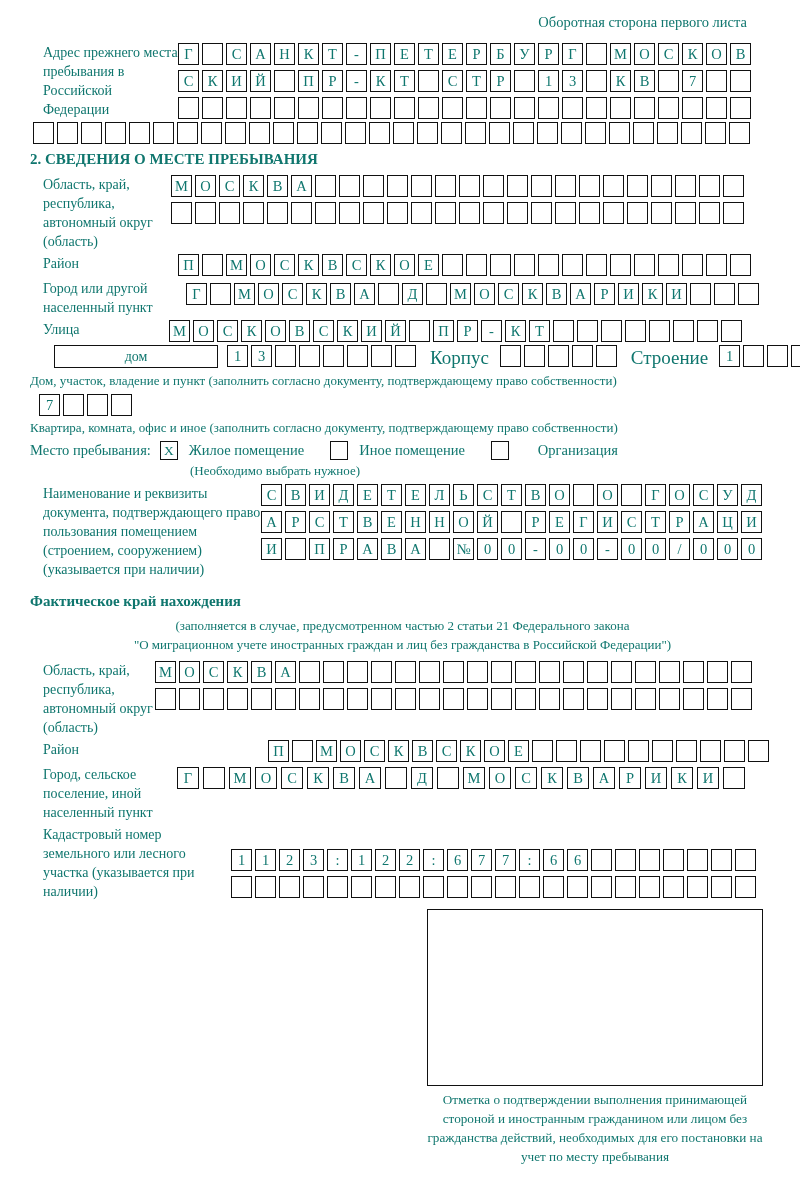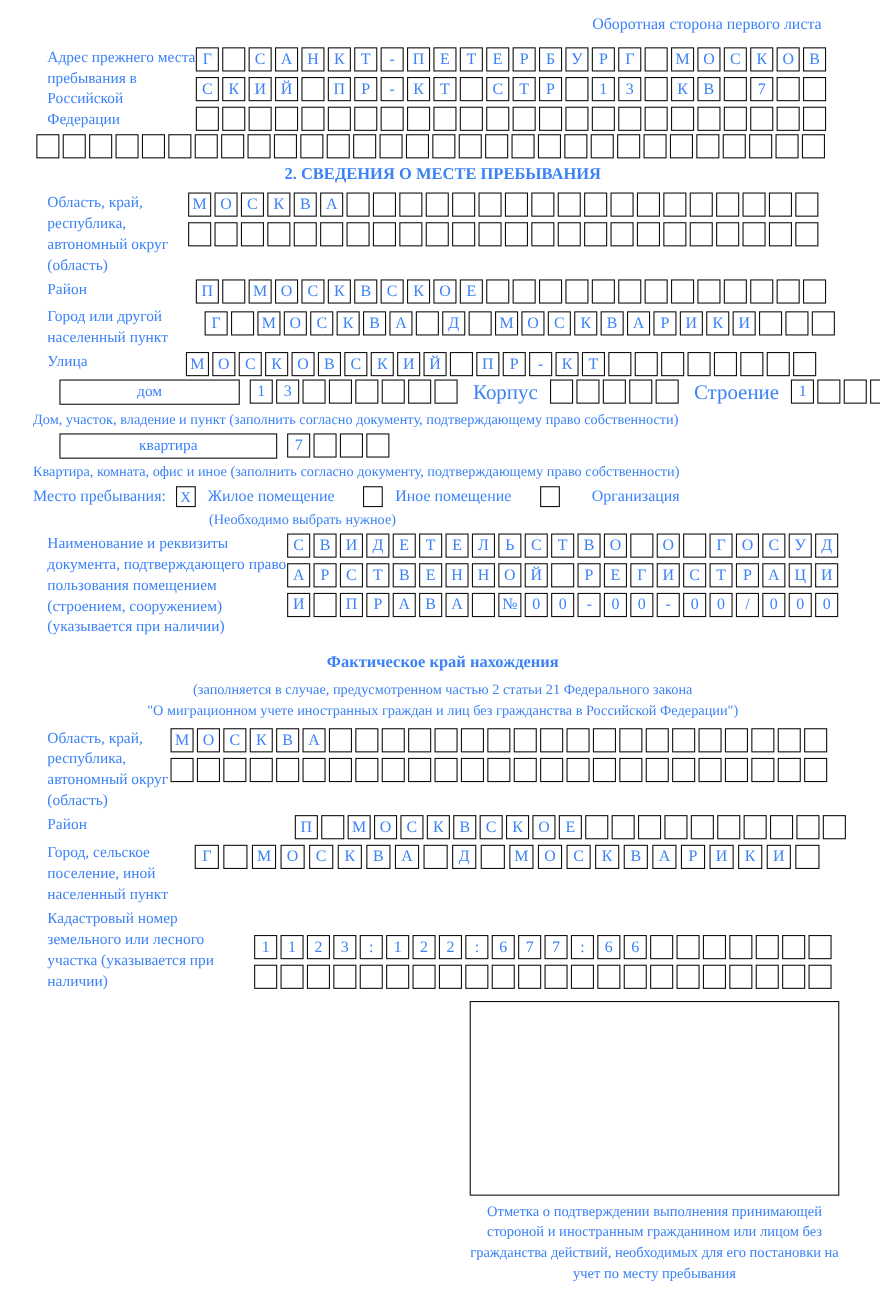--- a/index.html
+++ b/index.html
@@ -1,19 +1,19 @@
 <!DOCTYPE html>
 <html><head>
 <meta charset="utf-8">
 <style>
   html,body { margin:0; padding:0; background:#fff; }
   .page {
     position:relative; width:800px; height:1180px; box-sizing:border-box;
     padding:14px 25px 0 30px; background:#fff; overflow:hidden;
-    font-family:"Liberation Serif","DejaVu Serif",serif; color:#3b82f6;
+    font-family:"Liberation Serif","DejaVu Serif",serif; color:#0f766e;
   }
   .header-note { text-align:right; font-size:14.5px; padding-right:28px; }
 
   .field { display:flex; align-items:flex-start; margin-bottom:3px; }
   .flabel { font-size:14px; line-height:19px; flex-shrink:0;margin-left:13px; }
   .w135{width:135px} .w128{width:128px} .w140{width:143px} .w126{width:126px}
   .w218{width:218px} .w112{width:112px} .w225{width:225px} .w134{width:134px} .w188{width:188px}
 
   .rows { display:flex; flex-direction:column; }
   .rows .cellrow { margin-bottom:5px; }
@@ -23,21 +23,21 @@
   .cell {
     box-sizing:content-box; width:19px; height:20px; border:1.5px solid #111;
     margin-right:3px; display:inline-flex; align-items:center; justify-content:center;
     font-size:14.5px; line-height:1; flex-shrink:0;
   }
   .cellrow.wide .cell { width:20px; margin-right:4px; }
   .fullrow { margin:1px 0 4px 3px; }
 
   .caption { font-size:13px; line-height:17px; margin:3px 0 5px; }
   .center { text-align:center; }
-  .sec-title { text-align:center; font-weight:bold; font-size:15px; margin:7px 0 7px; }
+  .sec-title { text-align:left; font-weight:bold; font-size:15px; margin:7px 0 7px; }
 
   .inline-row { display:flex; align-items:flex-start; margin:2px 0 2px; }
   .type-box {
     border:1.5px solid #111; height:21px; display:flex; align-items:center;
     justify-content:center; font-size:14px; flex-shrink:0;margin-left:24px;
   }
   .w-dom { width:162px; } .w-kv { width:196px; }
   .inline-row .cellrow { margin-left:9px; }
   .inline-label { font-size:19px; margin-left:11px; margin-right:2px; padding-top:2px; white-space:nowrap; }
 
@@ -353,21 +353,20 @@
     <div class="cellrow">
         <span class="cell">1</span>
         <span class="cell"></span>
         <span class="cell"></span>
         <span class="cell"></span>
       </div>
   </div>
   <div class="caption">Дом, участок, владение и пункт (заполнить согласно документу, подтверждающему право собственности)</div>
 
   <div class="inline-row">
-    <div class="type-box w-kv">квартира</div>
     <div class="cellrow">
         <span class="cell">7</span>
         <span class="cell"></span>
         <span class="cell"></span>
         <span class="cell"></span>
       </div>
   </div>
   <div class="caption">Квартира, комната, офис и иное (заполнить согласно документу, подтверждающему право собственности)</div>
 
   <div class="stay-row">

